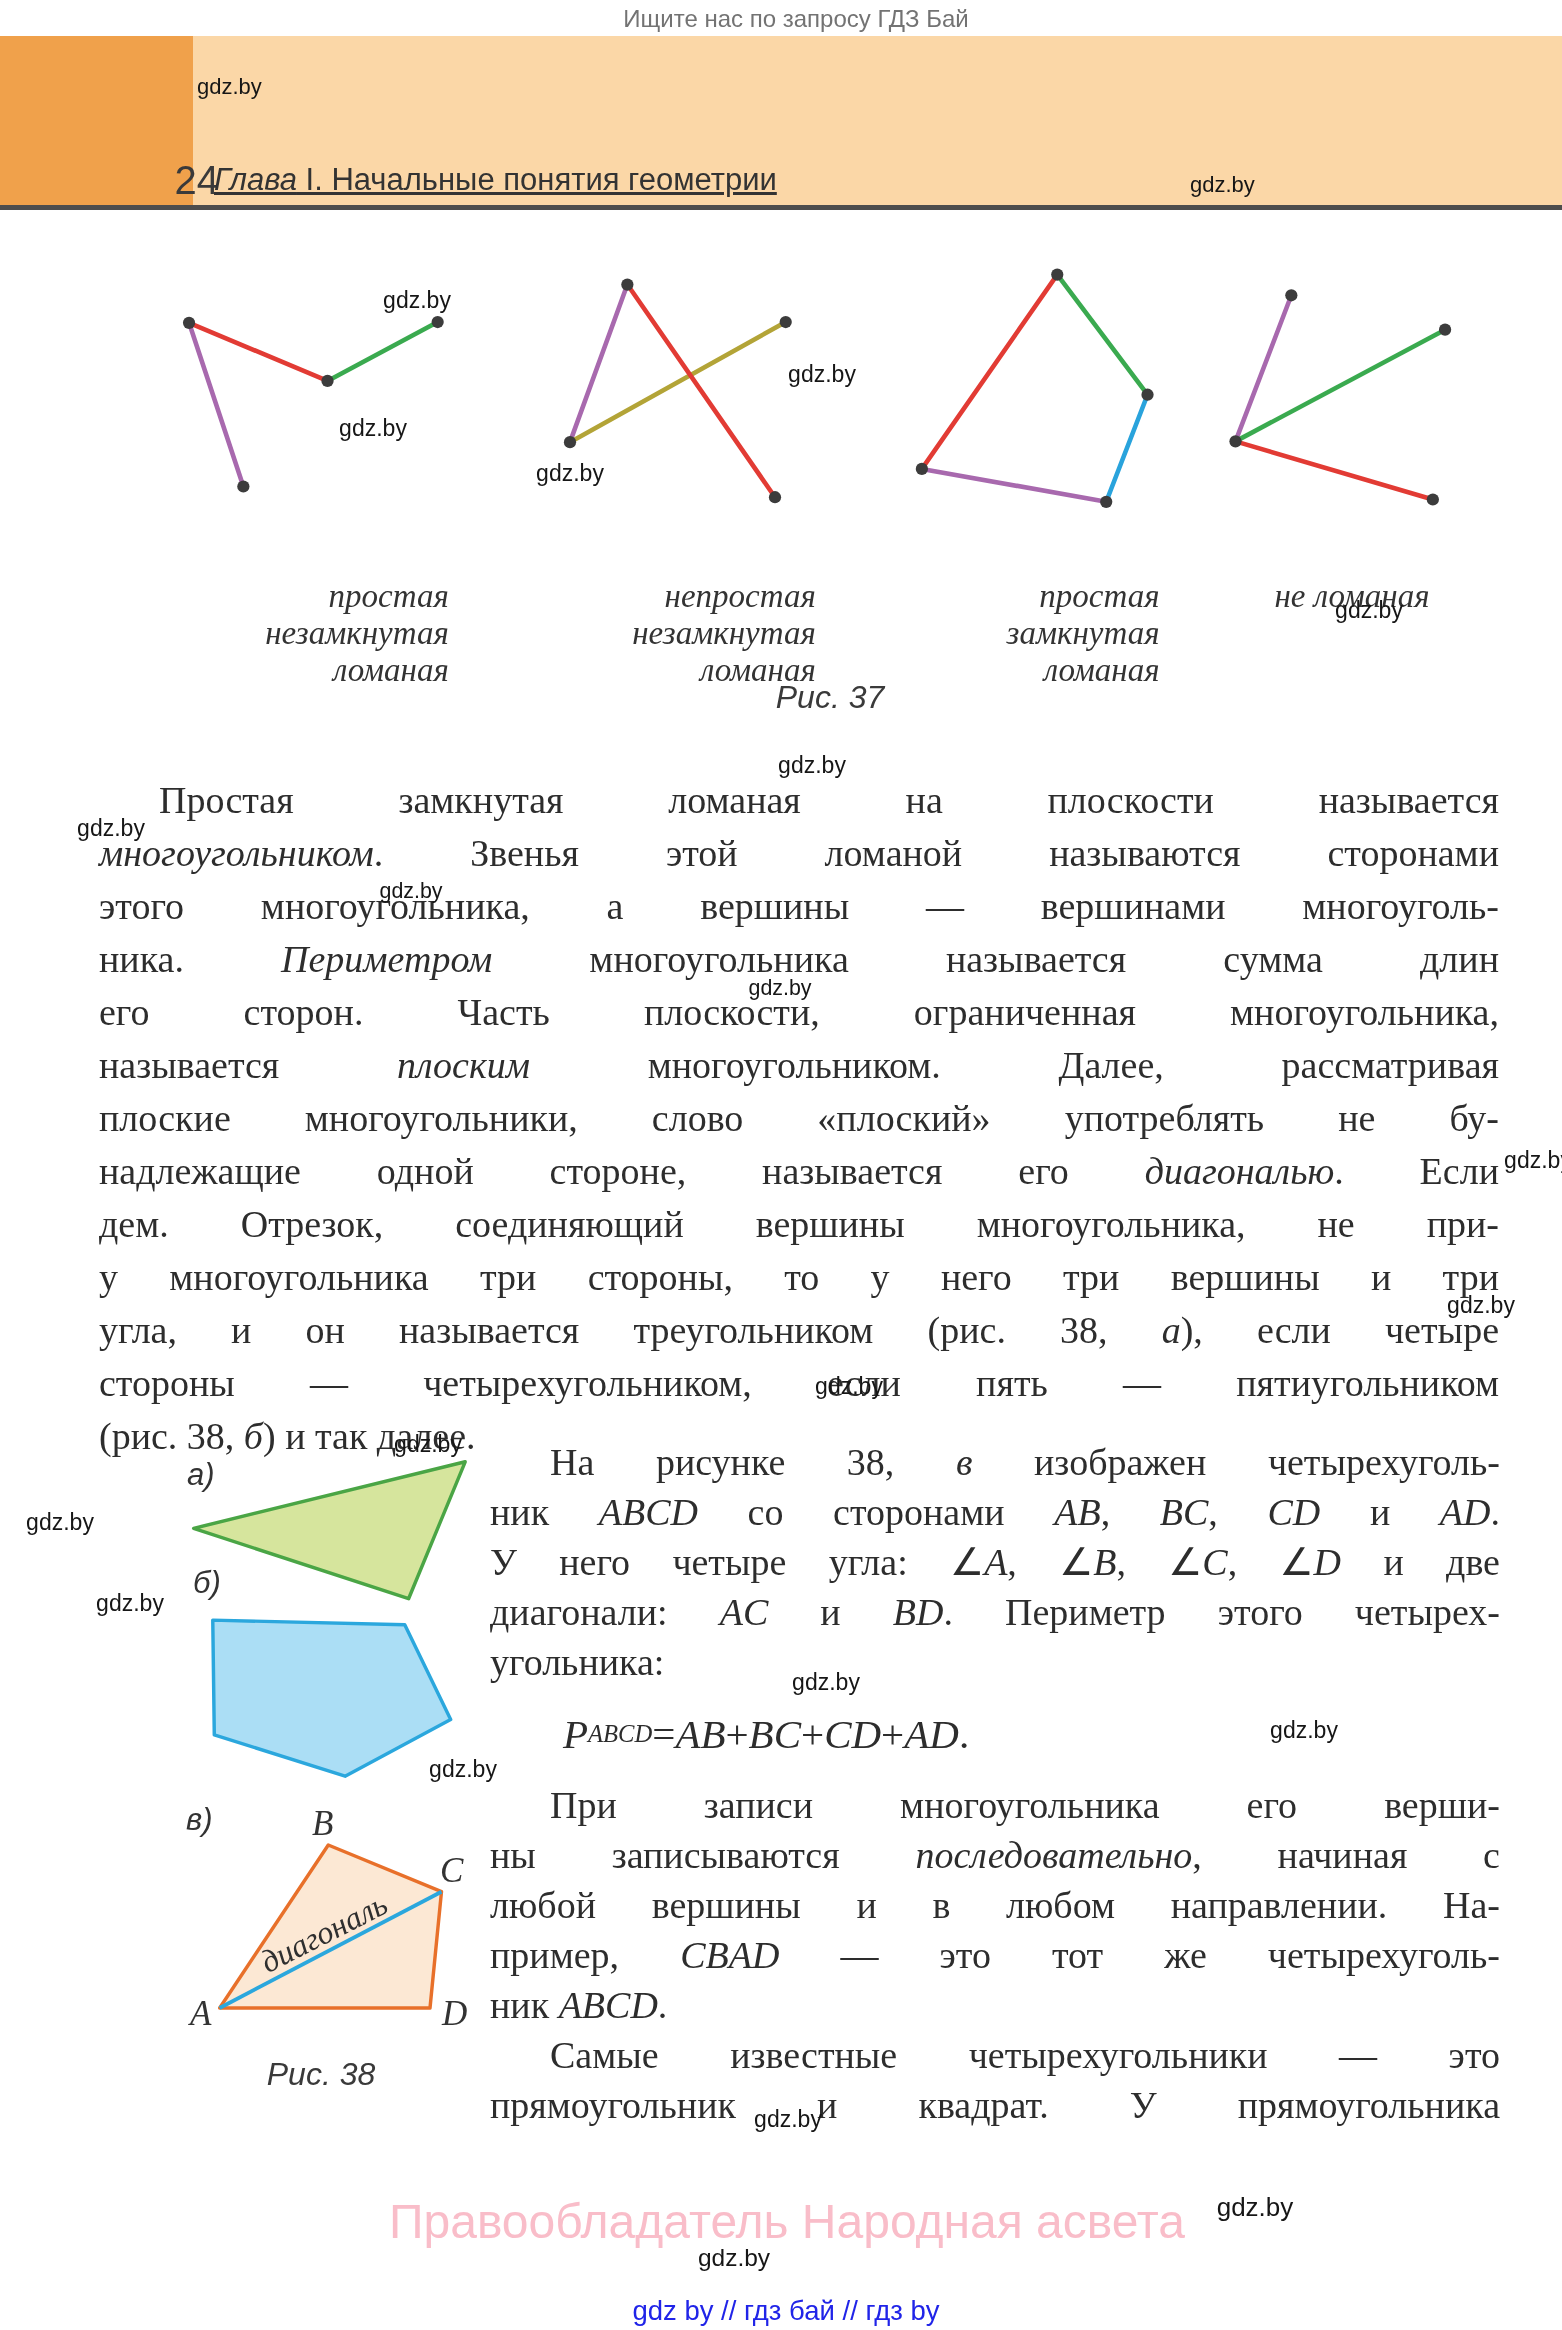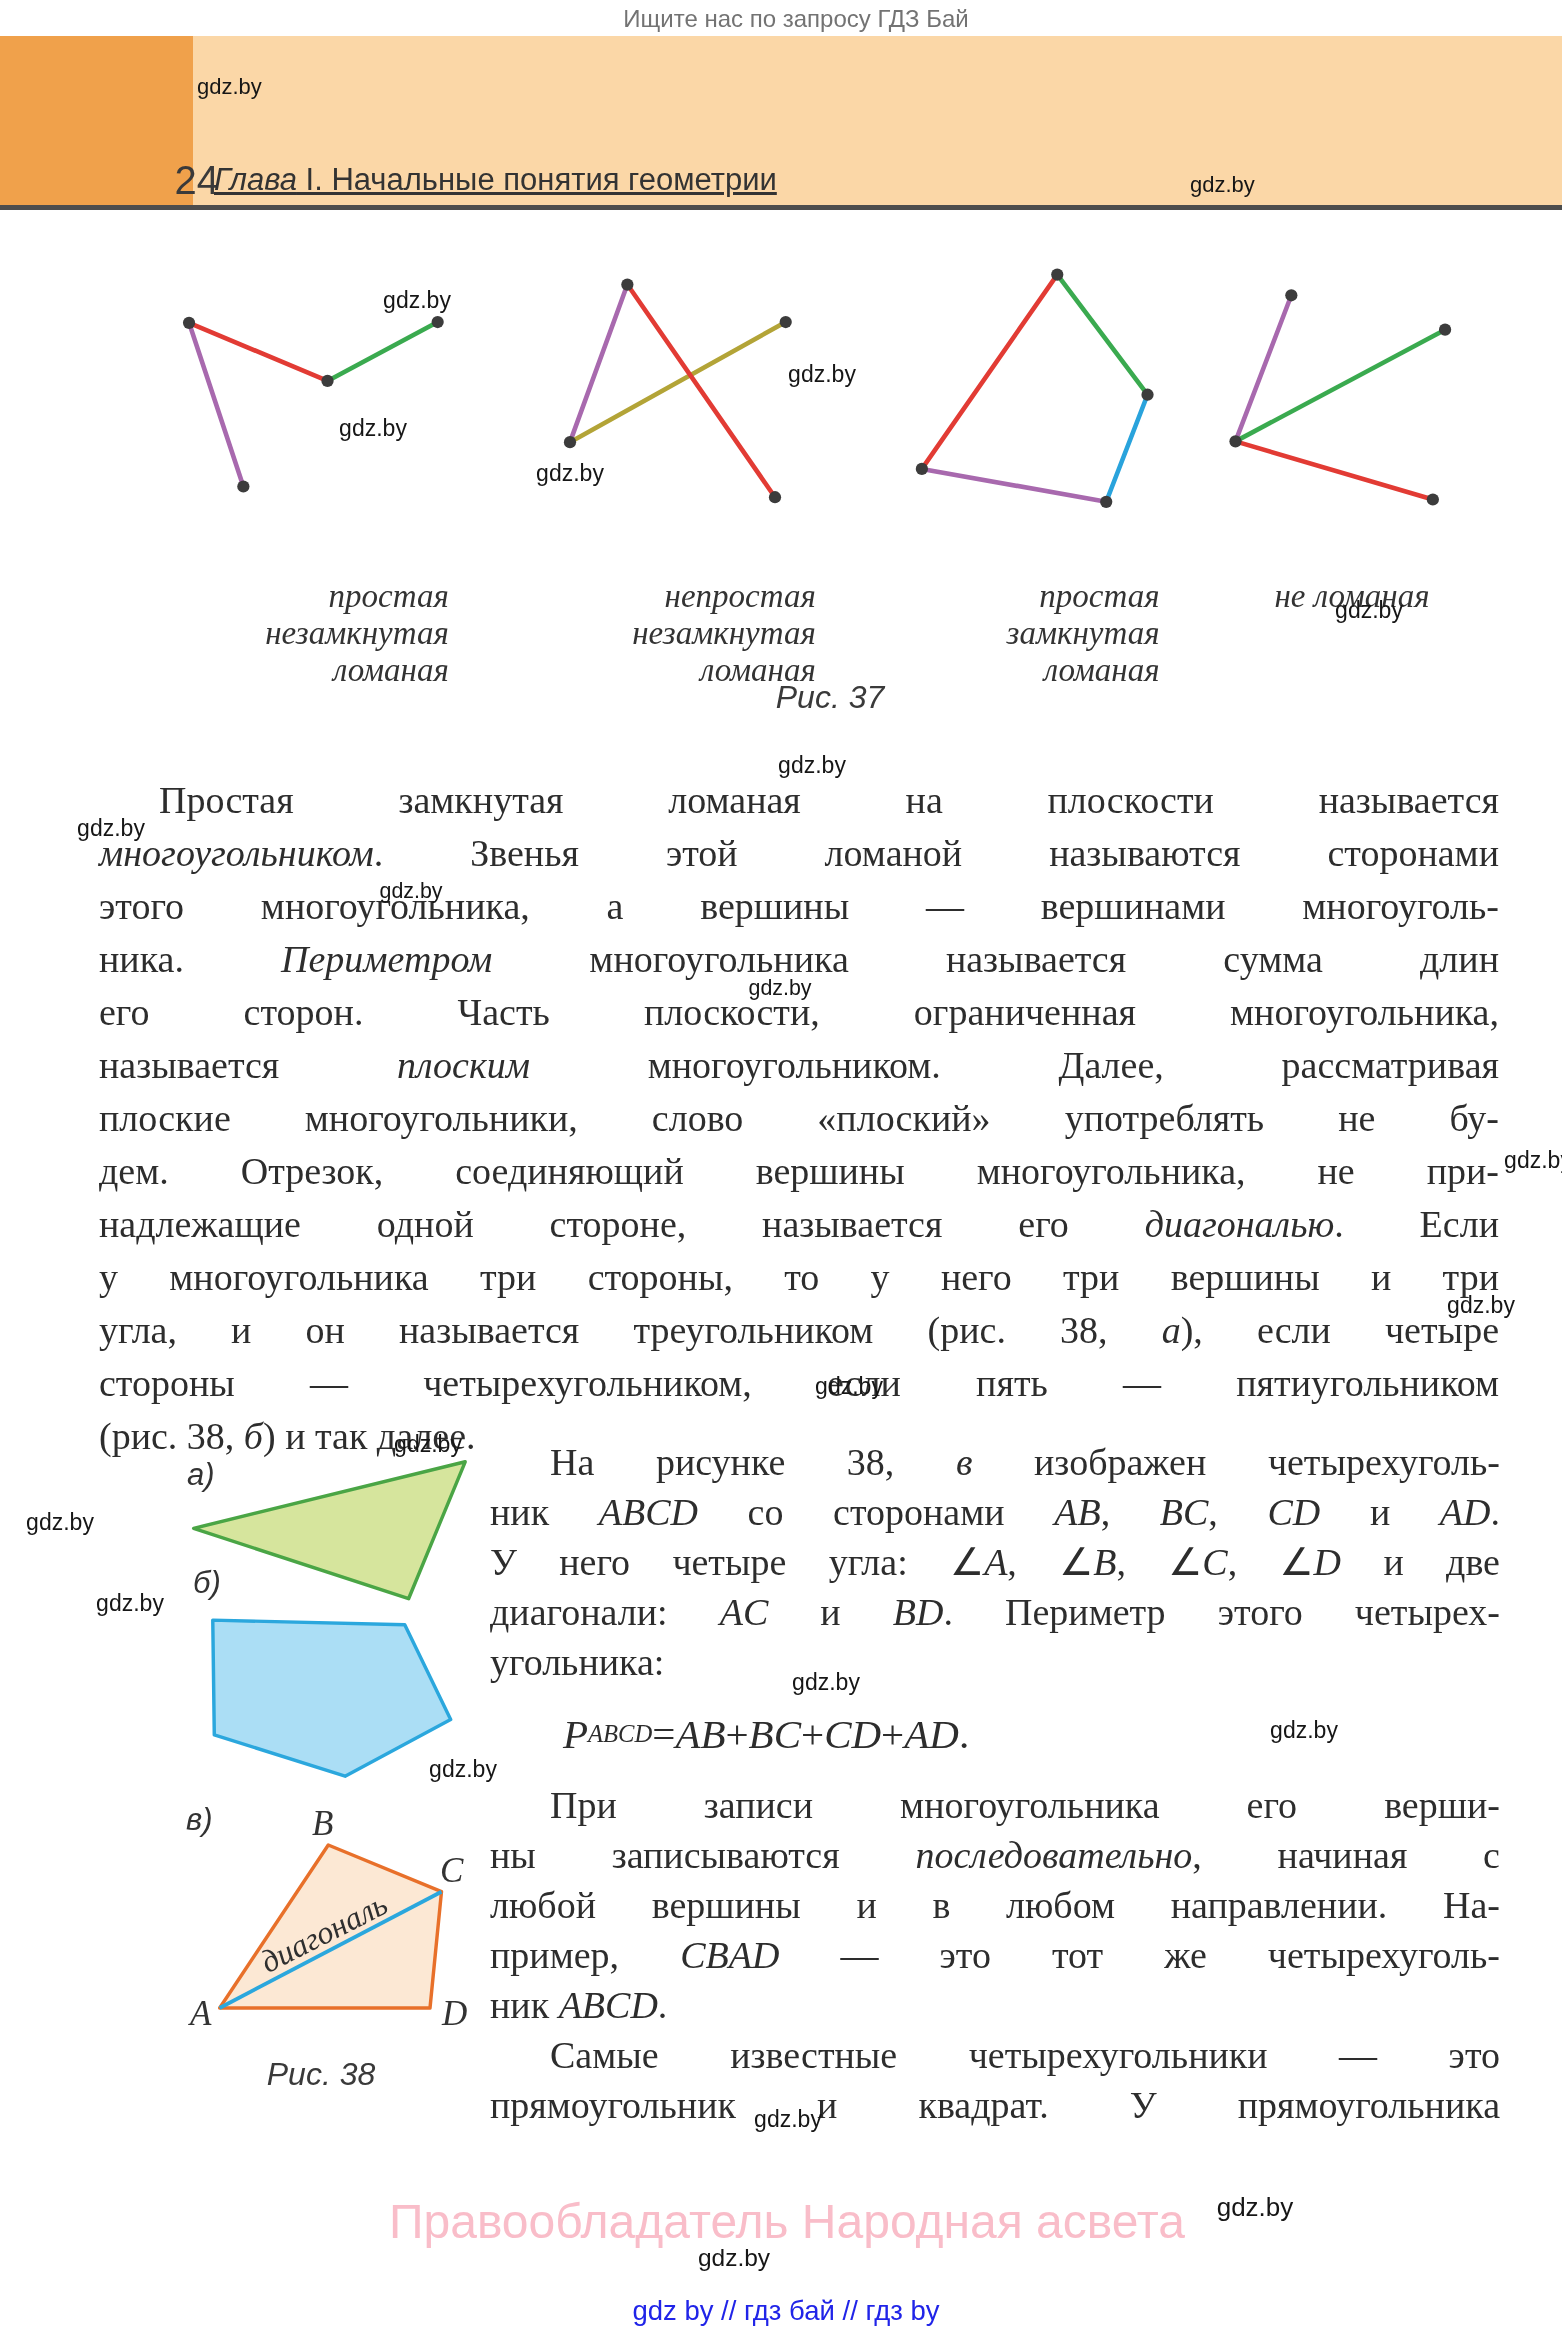--- a/index.html
+++ b/index.html
@@ -145,22 +145,22 @@
   <div class="fig-cap" id="cap37" style="left: 830px; top: 679px;">Рис. 37</div>
 
   <div id="para">
       <div class="pline indent">Простая замкнутая ломаная на плоскости называется</div>
       <div class="pline"><i>многоугольником</i>. Звенья этой ломаной называются сторонами</div>
       <div class="pline">этого многоугольника, а вершины — вершинами многоуголь-</div>
       <div class="pline">ника. <i>Периметром</i> многоугольника называется сумма длин</div>
       <div class="pline">его сторон. Часть плоскости, ограниченная многоугольника,</div>
       <div class="pline">называется <i>плоским</i> многоугольником. Далее, рассматривая</div>
       <div class="pline">плоские многоугольники, слово «плоский» употреблять не бу-</div>
+      <div class="pline">надлежащие одной стороне, называется его <i>диагональю</i>. Если</div>
       <div class="pline">дем. Отрезок, соединяющий вершины многоугольника, не при-</div>
-      <div class="pline">надлежащие одной стороне, называется его <i>диагональю</i>. Если</div>
       <div class="pline">у многоугольника три стороны, то у него три вершины и три</div>
       <div class="pline">угла, и он называется треугольником (рис. 38, <i>а</i>), если четыре</div>
       <div class="pline">стороны — четырехугольником, если пять — пятиугольником</div>
       <div class="pline nojust">(рис. 38, <i>б</i>) и так далее.</div>
     </div>
 
   <div class="part-label" style="left:187px; top:1457px;">а)</div>
   <div class="part-label" style="left:193px; top:1565px;">б)</div>
   <div class="part-label" style="left:186px; top:1802px;">в)</div>
 

